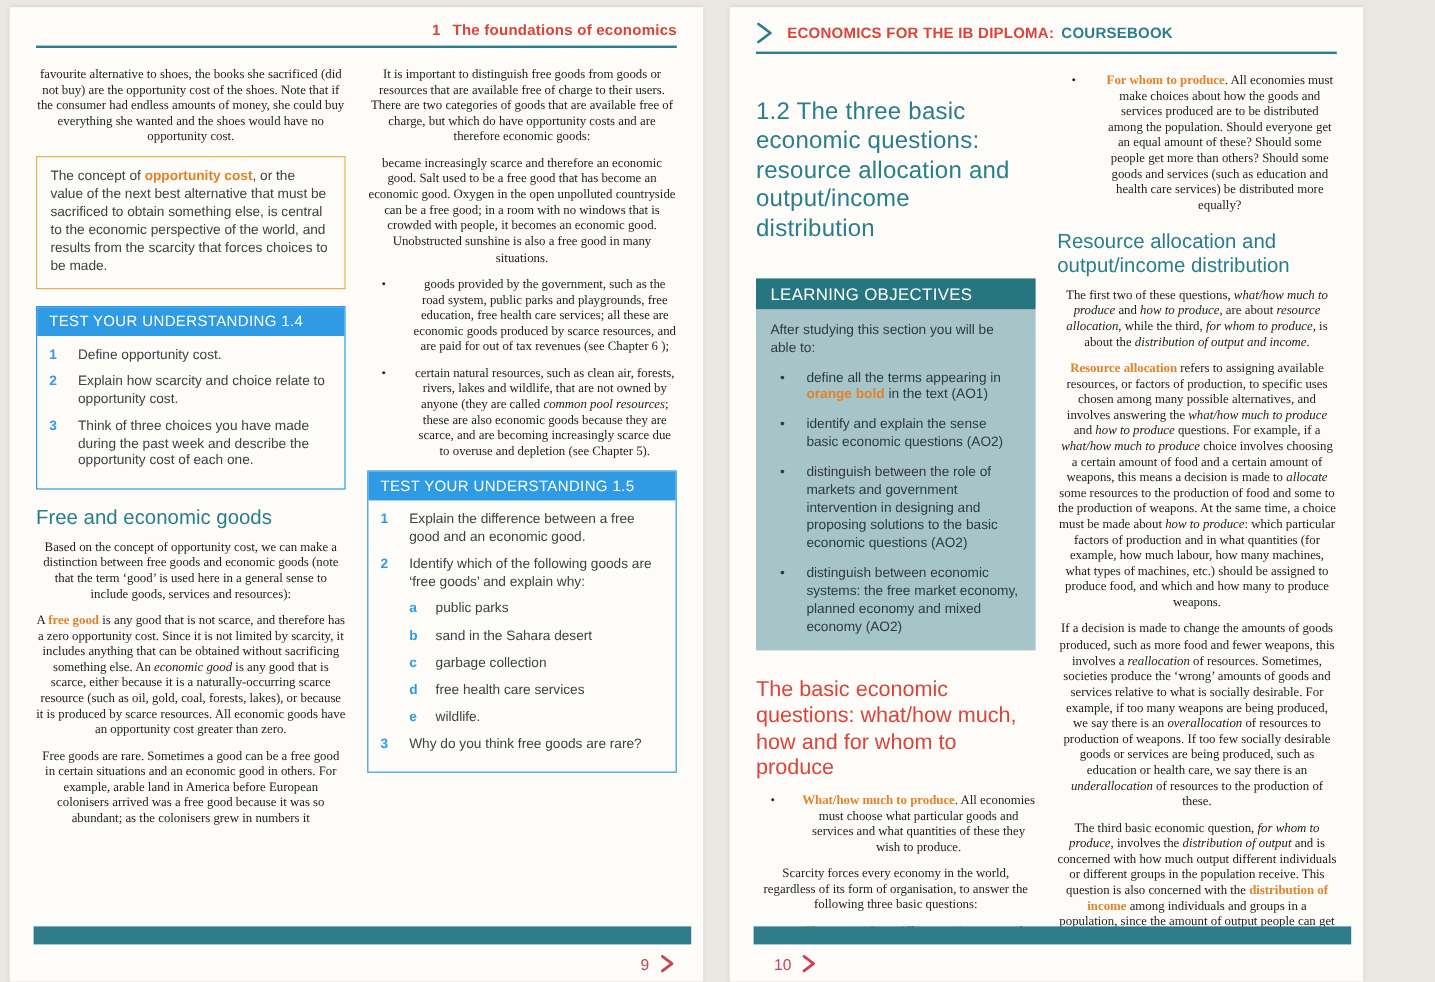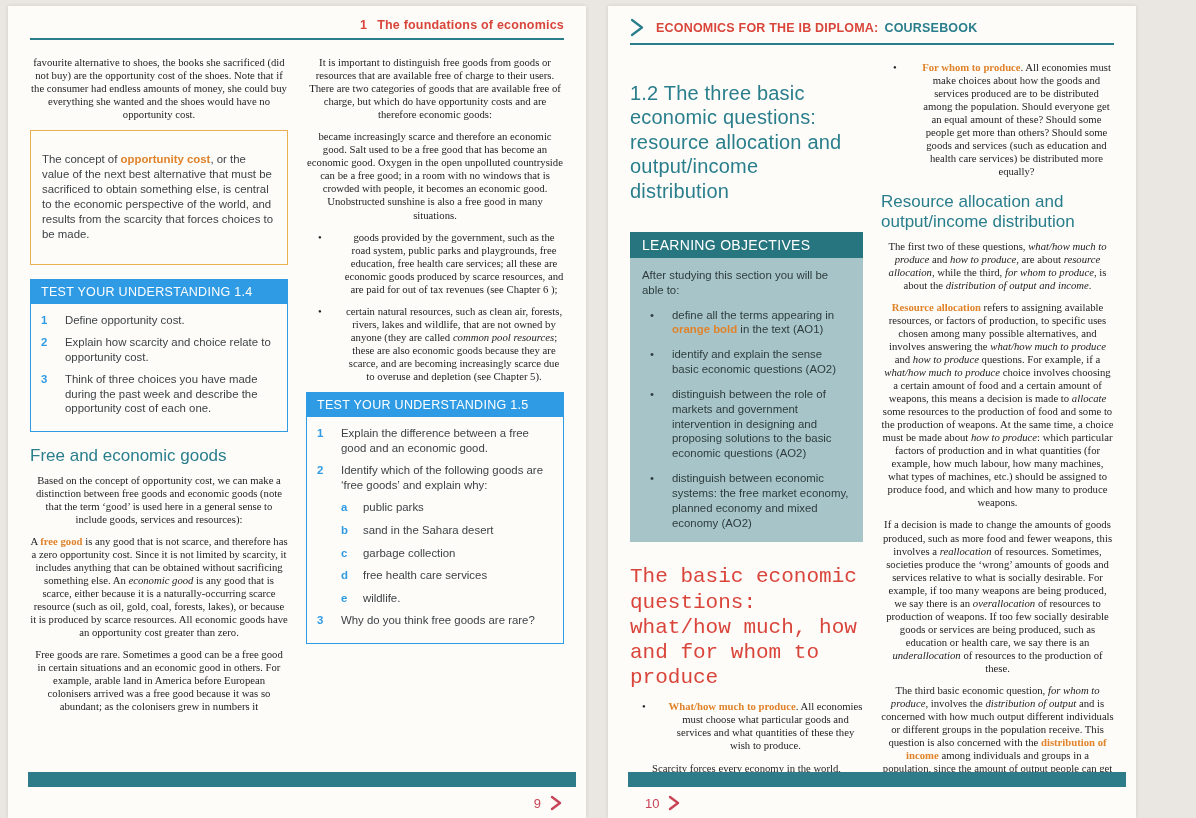--- a/index.html
+++ b/index.html
@@ -36,33 +36,33 @@
   .b-item{position:relative;padding-left:38px;}
   .b-item::before{content:"•";position:absolute;left:12px;top:0;color:var(--ink);}
   .ob{color:var(--orange);font-weight:bold;}
   .it{font-style:italic;}
 
   .teal-h{
     font-family:"Liberation Sans",sans-serif;font-weight:500;
     color:var(--teal);font-size:17px;line-height:1.15;margin:14px 0 8px;
   }
   .red-h{
-    font-family:Liberation Mono, monospace;font-weight:500;
-    color:var(--red);font-size:21px;line-height:1.2;margin:22px 0 10px;
+    font-family:Liberation Sans, sans-serif;font-weight:500;
+    color:var(--red);font-size:18px;line-height:1.2;margin:22px 0 10px;
   }
   .big-title{
     font-family:Liberation Sans, sans-serif;font-weight:500;
     color:var(--teal);font-size:20px;line-height:1.22;letter-spacing:.2px;
     margin:20px 0 29px;
   }
 
   
   .concept-box{
     border:1.5px solid var(--gold);background:var(--pageBg);
-    padding:21px 11px;margin:4px 0 14px;
+    padding:9px 11px;margin:4px 0 14px;
   }
   .concept-box p{
     margin:0;font-size:11.4px;line-height:1.32;color:var(--sansInk);
     font-family:"Liberation Sans",sans-serif;
   }
 
   
   .tyu-box{border:1.5px solid var(--blue);margin:2px 0 14px;background:var(--pageBg);}
   .tyu-head{
     background:var(--blue);color:#fff;font-size:12.5px;letter-spacing:.3px;

